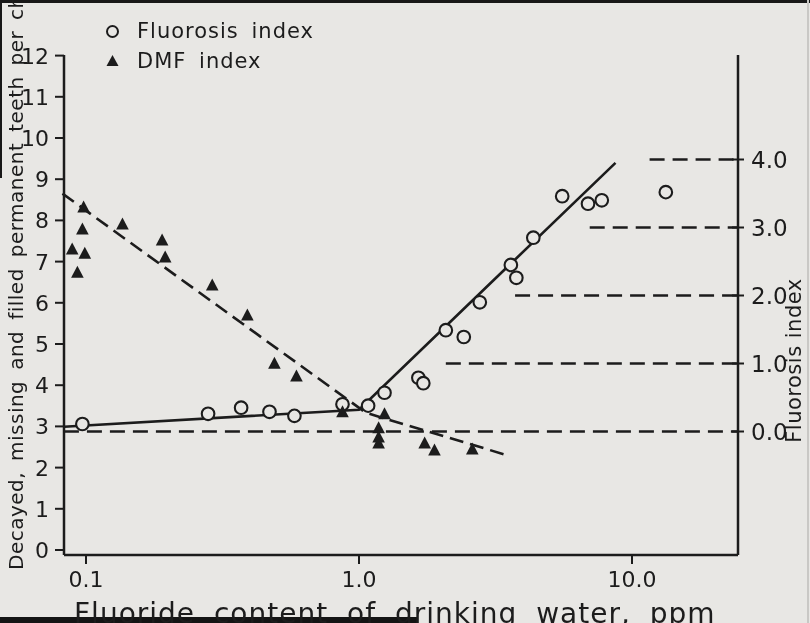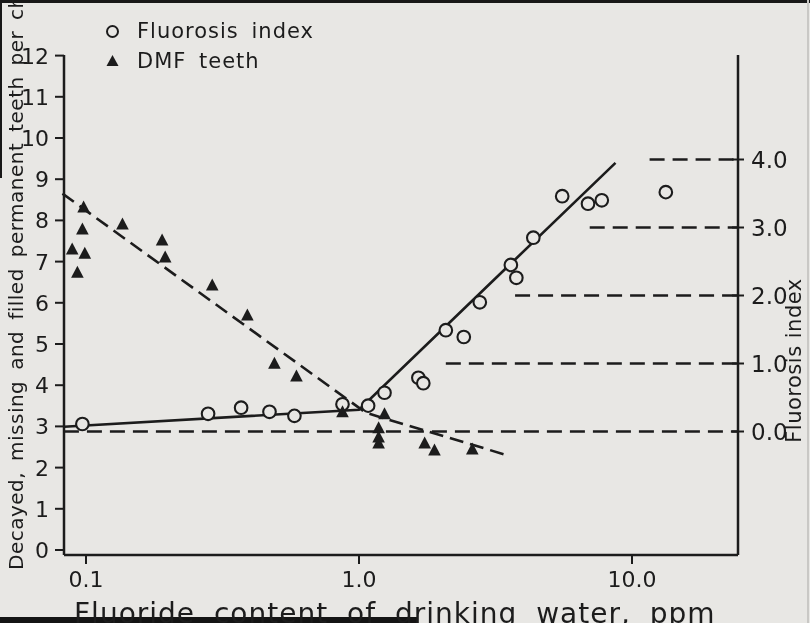--- a/index.html
+++ b/index.html
@@ -149,21 +149,21 @@
     <div class="legend-item">
       <svg class="lg-marker" width="17" height="17">
         <circle cx="8.5" cy="8.5" r="5.5"></circle>
       </svg>
       <span class="lg-label">Fluorosis index</span>
     </div>
     <div class="legend-item">
       <svg class="lg-marker" width="17" height="17">
         <path d="M8.5,2 L14.5,13 L2.5,13 Z"></path>
       </svg>
-      <span class="lg-label">DMF teeth</span>
+      <span class="lg-label">DMF index</span>
     </div>
   </div>
 
   <div class="yl-title">Decayed, missing and filled permanent teeth per child</div>
 
   <div class="yr-title">Fluorosis index</div>
 
   <div class="x-title">Fluoride content of drinking water, ppm</div>
 
 </div>

